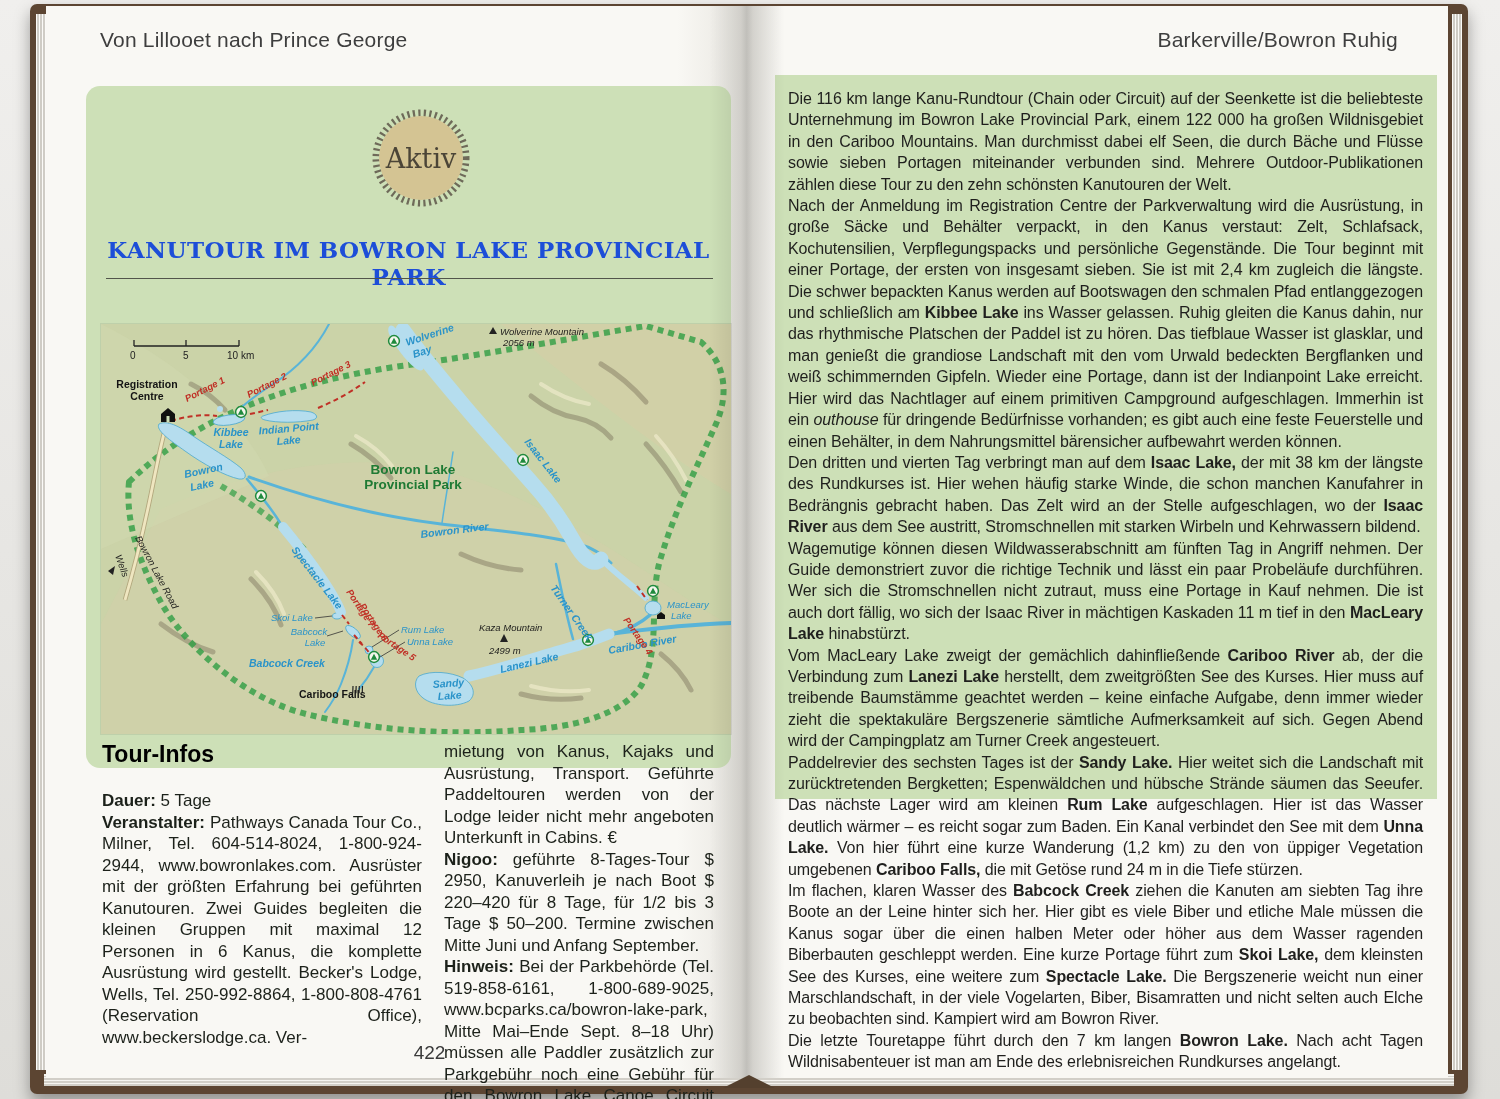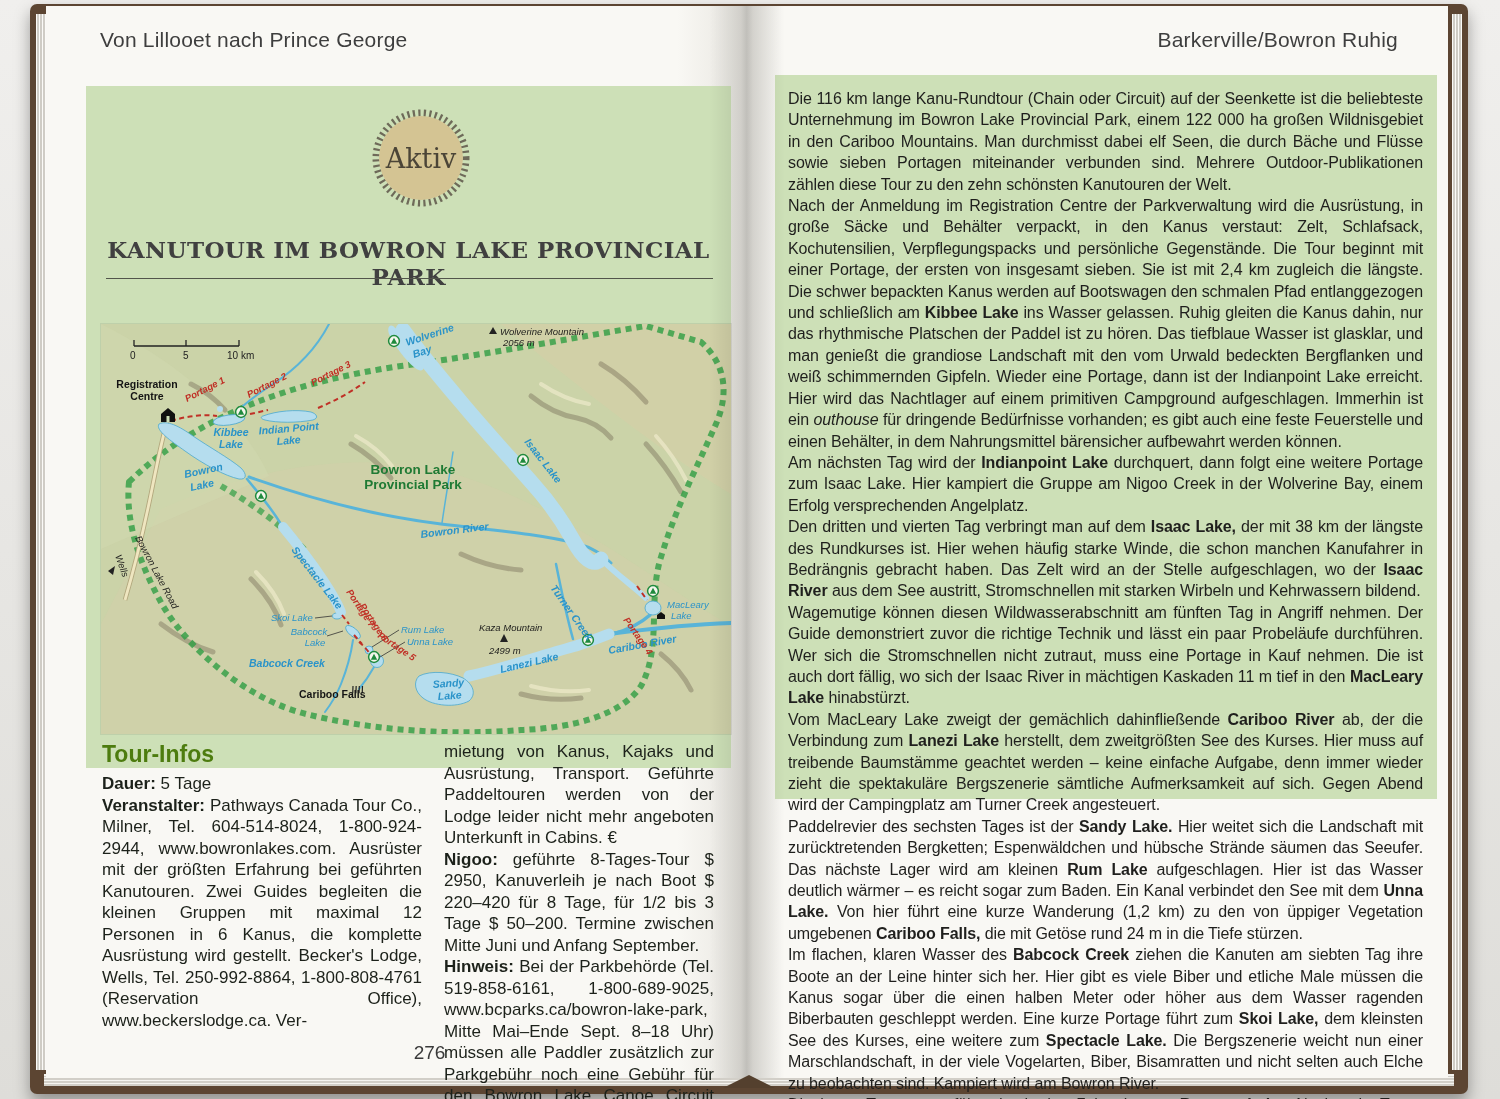--- a/index.html
+++ b/index.html
@@ -23,46 +23,46 @@
   .page-right{left:717px;background:linear-gradient(to right,#e9e7e1 0,#f9f8f4 5%);}
   .spine-shadow{position:absolute;left:679px;top:6px;width:76px;height:1072px;pointer-events:none;
          background:linear-gradient(to right,rgba(0,0,0,0) 0%,rgba(0,0,0,.10) 42%,rgba(0,0,0,.17) 50%,rgba(0,0,0,.10) 58%,rgba(0,0,0,0) 100%);}
   .runhead{position:absolute;top:22px;font-size:21px;color:#3e3e3e;letter-spacing:.2px;}
   .runhead.left{left:54px;}
   .runhead.right{right:50px;}
   .pgnum{position:absolute;bottom:14px;left:0;right:0;text-align:center;font-size:19px;color:#3a3a3a;}
   .pgnum.pl{transform:translateX(33px);}
   .pgnum.pr{transform:translateX(-31px);}
   .green{background:#cde0b7;}
-  .green-left{position:absolute;left:40px;top:80px;width:645px;height:682px;}
+  .green-left{position:absolute;left:40px;top:80px;width:645px;height:682px;border-radius:14px;}
   .green-right{position:absolute;left:28px;top:69px;width:662px;height:724px;box-sizing:border-box;
          padding:13px 14px 10px 13px;}
   
   .badge{position:absolute;left:52%;top:20px;transform:translateX(-50%);width:104px;height:104px;}
   .badge text{font-family:"DejaVu Serif",serif;font-size:27px;fill:#4b4537;}
   
   .gl-title{position:absolute;top:150px;left:0;width:100%;text-align:center;
-         font-family:"DejaVu Serif",serif;font-weight:bold;font-size:23px;color:#404040;letter-spacing:.4px;}
+         font-family:"DejaVu Serif",serif;font-weight:bold;font-size:23px;color:#1d4ed8;letter-spacing:.4px;}
   .gl-rule{position:absolute;top:192px;left:20px;right:18px;border-top:1.6px solid #52554b;}
   
   .map{position:absolute;left:15px;top:238px;width:630px;height:410px;display:block;
        outline:1px solid rgba(0,0,0,.07);}
   .map text{font-family:"Liberation Sans",sans-serif;}
   .ll{fill:#2a93c9;font-style:italic;font-weight:bold;font-size:10.5px;}
   .ll2{fill:#2a93c9;font-style:italic;font-size:9.5px;}
   .red{fill:#c03026;font-style:italic;font-weight:bold;font-size:9.5px;}
   .dki{fill:#1e1e1c;font-style:italic;font-size:9.5px;}
   .dkb{fill:#141414;font-weight:bold;font-size:10.5px;}
   .park{fill:#1f7a34;font-weight:bold;font-size:13.5px;}
   .sc{fill:#222;font-size:10px;}
   
   .tour{position:absolute;left:16px;top:655px;width:612px;display:flex;gap:22px;color:#1c211a;}
   .ti-col1{width:320px;}
   .ti-col2{width:270px;flex:1;}
-  .ti-h{margin:0 0 5px;font-size:23px;font-weight:bold;color:#4d7c0f;}
+  .ti-h{margin:0 0 22px;font-size:23px;font-weight:bold;color:#000000;}
   .tour p{margin:0;font-size:17px;line-height:21.5px;text-align:justify;}
   
   .rp-text{color:#1f1f1d;}
   .rp-text p{margin:0;font-size:16px;line-height:21.4px;text-align:justify;letter-spacing:-0.1px;}
 </style>
 </head>
 <body>
 
 <div class="stage">
   <div class="book">
@@ -255,31 +255,30 @@
             <p><b>Veranstalter: </b><span>Pathways Canada Tour Co., Milner, Tel. 604-514-8024, 1-800-924-2944, www.bowronlakes.com. Ausrüster mit der größten Erfahrung bei geführten Kanutouren. Zwei Guides begleiten die kleinen Gruppen mit maximal 12 Personen in 6 Kanus, die komplette Ausrüstung wird gestellt. Becker's Lodge, Wells, Tel. 250-992-8864, 1-800-808-4761 (Reservation Office), www.beckerslodge.ca. Ver-</span></p>
           </div>
           <div class="ti-col2">
             <p><span>mietung von Kanus, Kajaks und Ausrüstung, Transport. Geführte Paddeltouren werden von der Lodge leider nicht mehr angeboten Unterkunft in Cabins. €</span></p>
             <p><b>Nigoo: </b><span>geführte 8-Tages-Tour $ 2950, Kanuverleih je nach Boot $ 220–420 für 8 Tage, für 1/2 bis 3 Tage $ 50–200. Termine zwischen Mitte Juni und Anfang September.</span></p>
             <p><b>Hinweis: </b><span>Bei der Parkbehörde (Tel. 519-858-6161, 1-800-689-9025, www.bcparks.ca/bowron-lake-park, Mitte Mai–Ende Sept. 8–18 Uhr) müssen alle Paddler zusätzlich zur Parkgebühr noch eine Gebühr für den Bowron Lake Canoe Circuit zahlen ($ 60).</span></p>
           </div>
         </div>
       </div>
 
-      <div class="pgnum pl">276</div>
+      <div class="pgnum pl">422</div>
     </div>
 
     <div class="page page-right">
       <div class="runhead right">Barkerville/Bowron Ruhig</div>
 
       <div class="green green-right">
         <div class="rp-text">
           <p><span>Die 116 km lange Kanu-Rundtour (Chain oder Circuit) auf der Seenkette ist die beliebteste Unternehmung im Bowron Lake Provincial Park, einem 122 000 ha großen Wildnisgebiet in den Cariboo Mountains. Man durchmisst dabei elf Seen, die durch Bäche und Flüsse sowie sieben Portagen miteinander verbunden sind. Mehrere Outdoor-Publikationen zählen diese Tour zu den zehn schönsten Kanutouren der Welt.</span></p>
           <p><span>Nach der Anmeldung im Registration Centre der Parkverwaltung wird die Ausrüstung, in große Säcke und Behälter verpackt, in den Kanus verstaut: Zelt, Schlafsack, Kochutensilien, Verpflegungspacks und persönliche Gegenstände. Die Tour beginnt mit einer Portage, der ersten von insgesamt sieben. Sie ist mit 2,4 km zugleich die längste. Die schwer bepackten Kanus werden auf Bootswagen den schmalen Pfad entlanggezogen und schließlich am </span><b>Kibbee Lake</b><span> ins Wasser gelassen. Ruhig gleiten die Kanus dahin, nur das rhythmische Platschen der Paddel ist zu hören. Das tiefblaue Wasser ist glasklar, und man genießt die grandiose Landschaft mit den vom Urwald bedeckten Bergflanken und weiß schimmernden Gipfeln. Wieder eine Portage, dann ist der Indianpoint Lake erreicht. Hier wird das Nachtlager auf einem primitiven Campground aufgeschlagen. Immerhin ist ein </span><i>outhouse</i><span> für dringende Bedürfnisse vorhanden; es gibt auch eine feste Feuerstelle und einen Behälter, in dem Nahrungsmittel bärensicher aufbewahrt werden können.</span></p>
-          <p><span>Am nächsten Tag wird der </span><b>Indianpoint Lake</b><span> durchquert, dann folgt eine weitere Portage zum Isaac Lake. Hier kampiert die Gruppe am Nigoo Creek in der Wolverine Bay, einem Erfolg versprechenden Angelplatz.</span></p>
           <p><span>Den dritten und vierten Tag verbringt man auf dem </span><b>Isaac Lake,</b><span> der mit 38 km der längste des Rundkurses ist. Hier wehen häufig starke Winde, die schon manchen Kanufahrer in Bedrängnis gebracht haben. Das Zelt wird an der Stelle aufgeschlagen, wo der </span><b>Isaac River</b><span> aus dem See austritt, Stromschnellen mit starken Wirbeln und Kehrwassern bildend.</span></p>
           <p><span>Wagemutige können diesen Wildwasserabschnitt am fünften Tag in Angriff nehmen. Der Guide demonstriert zuvor die richtige Technik und lässt ein paar Probeläufe durchführen. Wer sich die Stromschnellen nicht zutraut, muss eine Portage in Kauf nehmen. Die ist auch dort fällig, wo sich der Isaac River in mächtigen Kaskaden 11 m tief in den </span><b>MacLeary Lake</b><span> hinabstürzt.</span></p>
           <p><span>Vom MacLeary Lake zweigt der gemächlich dahinfließende </span><b>Cariboo River</b><span> ab, der die Verbindung zum </span><b>Lanezi Lake</b><span> herstellt, dem zweitgrößten See des Kurses. Hier muss auf treibende Baumstämme geachtet werden – keine einfache Aufgabe, denn immer wieder zieht die spektakuläre Bergszenerie sämtliche Aufmerksamkeit auf sich. Gegen Abend wird der Campingplatz am Turner Creek angesteuert.</span></p>
           <p><span>Paddelrevier des sechsten Tages ist der </span><b>Sandy Lake.</b><span> Hier weitet sich die Landschaft mit zurücktretenden Bergketten; Espenwäldchen und hübsche Strände säumen das Seeufer. Das nächste Lager wird am kleinen </span><b>Rum Lake</b><span> aufgeschlagen. Hier ist das Wasser deutlich wärmer – es reicht sogar zum Baden. Ein Kanal verbindet den See mit dem </span><b>Unna Lake.</b><span> Von hier führt eine kurze Wanderung (1,2 km) zu den von üppiger Vegetation umgebenen </span><b>Cariboo Falls,</b><span> die mit Getöse rund 24 m in die Tiefe stürzen.</span></p>
           <p><span>Im flachen, klaren Wasser des </span><b>Babcock Creek</b><span> ziehen die Kanuten am siebten Tag ihre Boote an der Leine hinter sich her. Hier gibt es viele Biber und etliche Male müssen die Kanus sogar über die einen halben Meter oder höher aus dem Wasser ragenden Biberbauten geschleppt werden. Eine kurze Portage führt zum </span><b>Skoi Lake,</b><span> dem kleinsten See des Kurses, eine weitere zum </span><b>Spectacle Lake.</b><span> Die Bergszenerie weicht nun einer Marschlandschaft, in der viele Vogelarten, Biber, Bisamratten und nicht selten auch Elche zu beobachten sind. Kampiert wird am Bowron River.</span></p>
           <p><span>Die letzte Touretappe führt durch den 7 km langen </span><b>Bowron Lake.</b><span> Nach acht Tagen Wildnisabenteuer ist man am Ende des erlebnisreichen Rundkurses angelangt.</span></p>
         </div>
       </div>
 
     </div>

